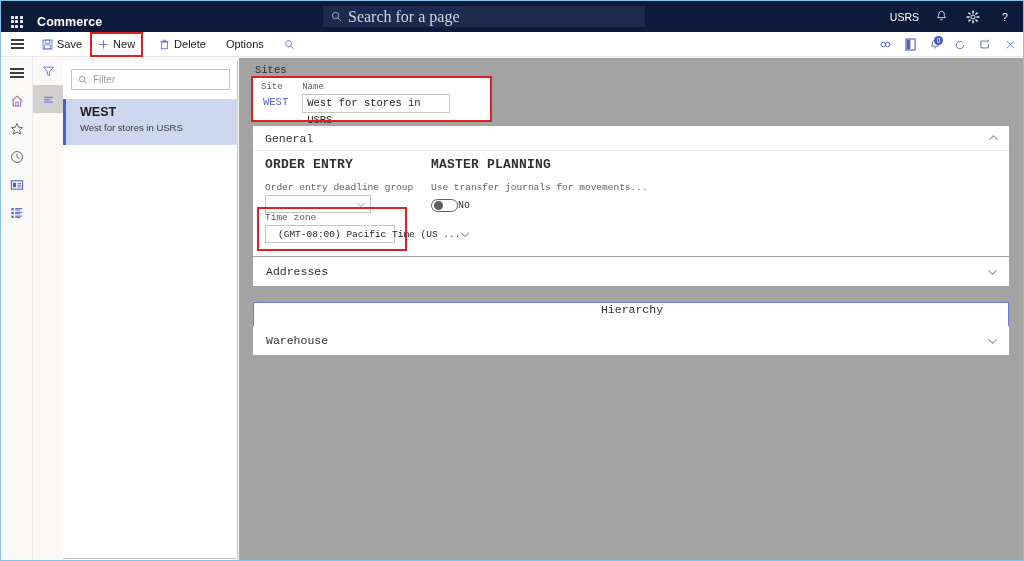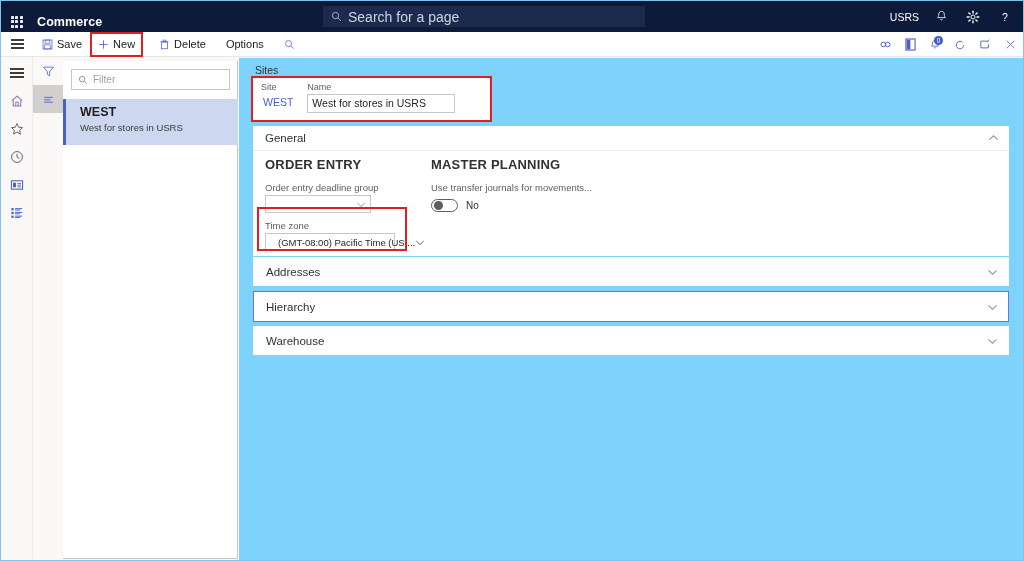--- a/index.html
+++ b/index.html
@@ -42,21 +42,21 @@
   }
   .searchbox {
     position: absolute; left: 322px; top: 5px;
     width: 322px; height: 21px;
     background: #1c2a4d;
     display: flex; align-items: center;
     padding-left: 8px;
     cursor: text;
   }
   .searchbox .mag { margin-right: 6px; display:flex; }
-  .searchbox span.ph { color: #cfd4e0; font-size: 14px; }
+  .searchbox span.ph { color: #cfd4e0; font-size: 16px; font-family: Liberation Serif, serif; }
   .topnav-right {
     position: absolute; right: 4px; top: 0;
     height: 31px; display: flex; align-items: center; gap: 0px;
   }
   .topnav-right .tn-item {
     height: 31px; min-width: 32px;
     display: flex; align-items: center; justify-content: center;
     color: #ffffff; font-size: 10.5px; cursor: pointer;
     padding: 0 6px;
   }
@@ -158,22 +158,23 @@
     padding: 6px 0 0 14px;
     cursor: pointer;
   }
   .list-item .li-title { font-size: 12.5px; color: #201f1e; font-weight: bold; }
   .li-sub { font-size: 9.5px; color: #3b3a39; margin-top: 3px; }
 
   
   .content {
     position: absolute; top: 57px; left: 238px;
     width: 785px; height: 503px;
-    background: #7dd3fc;
+    background: #a3a3a3;
     overflow: hidden;
+    font-family: Liberation Mono, monospace;
   }
   .sites-label {
     position: absolute; left: 16px; top: 6px;
     font-size: 10.5px; color: #323130;
   }
   .header-card {
     position: absolute; left: 14px; top: 20px;
     width: 237px; height: 42px;
     background: #ffffff;
     outline: 2px solid #e02020;
@@ -222,22 +223,22 @@
     padding-right: 4px; cursor: pointer;
   }
   .sel.wide { width: 130px; justify-content: space-between; padding-left: 12px; }
   .sel.wide .sv { font-size: 9.5px; color: #201f1e; white-space: nowrap; }
   .tz-wrap {
     position: absolute; left: 6px; top: 58px;
     width: 146px; height: 40px;
     outline: 2px solid #e02020;
     padding: 3px 0 0 6px;
   }
-  .tz-wrap .fl { margin-top: 8px; }
-  .toggle-row { display: flex; align-items: center; gap: 8px; margin-top: 6px; }
+  .tz-wrap .fl { margin-top: 0; }
+  .toggle-row { display: flex; align-items: center; gap: 0; margin-top: 6px; }
   .toggle {
     width: 27px; height: 13px; border-radius: 7px;
     border: 1px solid #605e5c; background: #ffffff;
     display: flex; align-items: center; padding: 0 1.5px;
     cursor: pointer;
   }
   .toggle i { width: 9px; height: 9px; border-radius: 50%; background: #605e5c; display:block;}
   .toggle-lbl { font-size: 10px; color: #323130; }
 
   .collapsed {
@@ -563,21 +564,21 @@
 
     <div class="card collapsed" style="top:199px;">
       <span class="sec-title">Addresses</span>
       <span>
         <svg width="11" height="8" viewBox="0 0 12 8">
           <polyline points="1.5,2.2 6,6.4 10.5,2.2" fill="none" stroke="#8a97b8" stroke-width="1.2"></polyline>
         </svg>
       </span>
     </div>
 
-    <div class="card collapsed focused" style="top:233px;">
+    <div class="card collapsed focused" style="top:244px;flex-direction:column;">
       <span class="sec-title">Hierarchy</span>
       <span>
         <svg width="11" height="8" viewBox="0 0 12 8">
           <polyline points="1.5,2.2 6,6.4 10.5,2.2" fill="none" stroke="#8a97b8" stroke-width="1.2"></polyline>
         </svg>
       </span>
     </div>
 
     <div class="card collapsed" style="top:268px;">
       <span class="sec-title">Warehouse</span>

